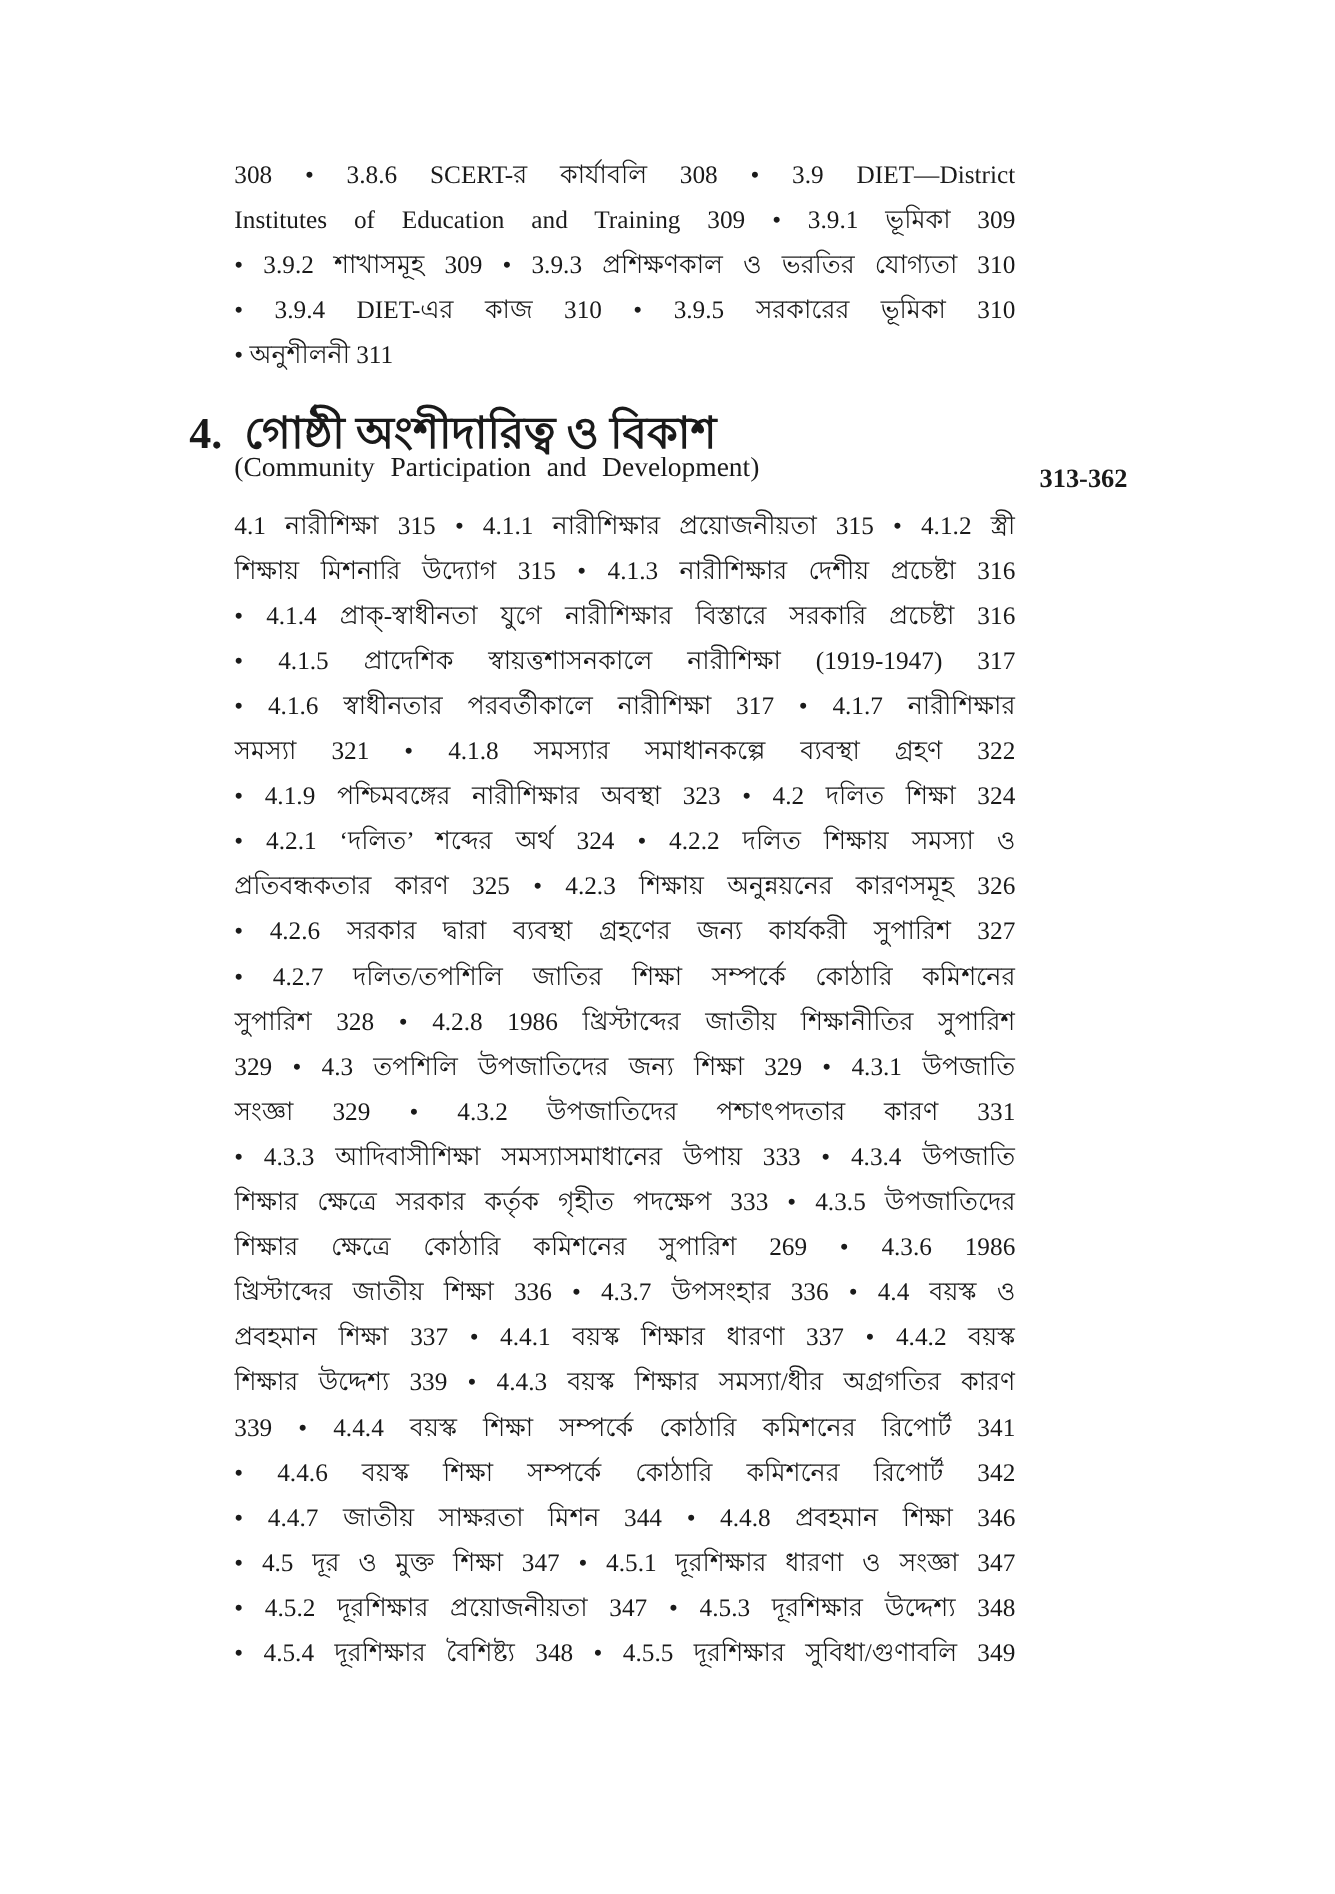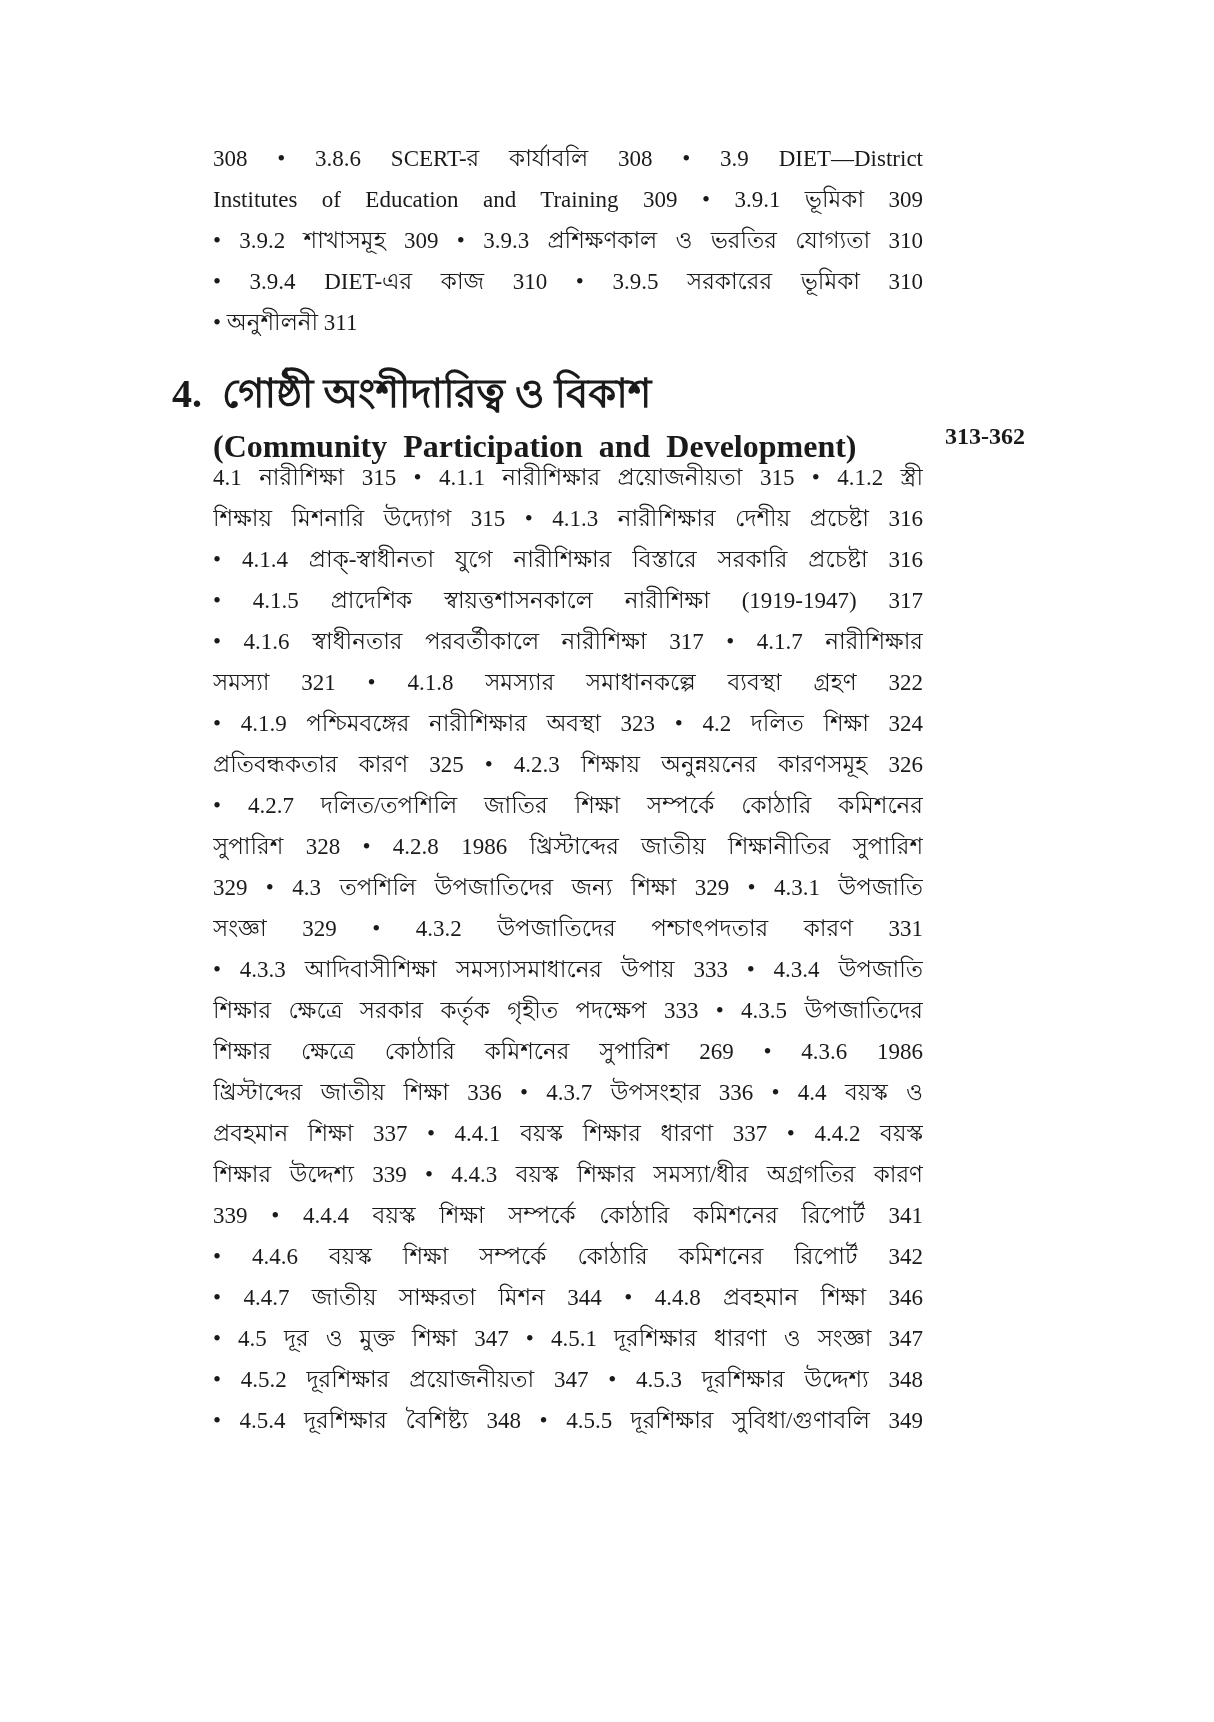--- a/index.html
+++ b/index.html
@@ -53,25 +53,25 @@
       font-weight: bold;
       white-space: nowrap;
     }
     .chapter-heading .num {
       display: inline-block;
       width: 40px;
     }
     .chapter-subtitle {
       position: absolute;
       left: 213px;
-      top: 424px;
+      top: 404px;
       height: 44px;
       line-height: 44px;
-      font-size: 32px;
-      font-weight: bold;
+      font-size: 25px;
+      font-weight: normal;
       white-space: nowrap;
       word-spacing: 8px;
     }
     .chapter-pages {
       position: absolute;
       left: 945px;
       top: 414px;
       height: 44px;
       line-height: 44px;
       font-size: 24px;
@@ -103,21 +103,23 @@
   <div class="chapter-pages">313-362</div>
 
   <div class="block" id="ch4-block">
     <div class="line">4.1 নারীশিক্ষা 315 • 4.1.1 নারীশিক্ষার প্রয়োজনীয়তা 315 • 4.1.2 স্ত্রী</div>
     <div class="line">শিক্ষায় মিশনারি উদ্যোগ 315 • 4.1.3 নারীশিক্ষার দেশীয় প্রচেষ্টা 316</div>
     <div class="line">• 4.1.4 প্রাক্-স্বাধীনতা যুগে নারীশিক্ষার বিস্তারে সরকারি প্রচেষ্টা 316</div>
     <div class="line">• 4.1.5 প্রাদেশিক স্বায়ত্তশাসনকালে নারীশিক্ষা (1919-1947) 317</div>
     <div class="line">• 4.1.6 স্বাধীনতার পরবর্তীকালে নারীশিক্ষা 317 • 4.1.7 নারীশিক্ষার</div>
     <div class="line">সমস্যা 321 • 4.1.8 সমস্যার সমাধানকল্পে ব্যবস্থা গ্রহণ 322</div>
     <div class="line">• 4.1.9 পশ্চিমবঙ্গের নারীশিক্ষার অবস্থা 323 • 4.2 দলিত শিক্ষা 324</div>
+    <div class="line">• 4.2.1 ‘দলিত’ শব্দের অর্থ 324 • 4.2.2 দলিত শিক্ষায় সমস্যা ও</div>
     <div class="line">প্রতিবন্ধকতার কারণ 325 • 4.2.3 শিক্ষায় অনুন্নয়নের কারণসমূহ 326</div>
+    <div class="line">• 4.2.6 সরকার দ্বারা ব্যবস্থা গ্রহণের জন্য কার্যকরী সুপারিশ 327</div>
     <div class="line">• 4.2.7 দলিত/তপশিলি জাতির শিক্ষা সম্পর্কে কোঠারি কমিশনের</div>
     <div class="line">সুপারিশ 328 • 4.2.8 1986 খ্রিস্টাব্দের জাতীয় শিক্ষানীতির সুপারিশ</div>
     <div class="line">329 • 4.3 তপশিলি উপজাতিদের জন্য শিক্ষা 329 • 4.3.1 উপজাতি</div>
     <div class="line">সংজ্ঞা 329 • 4.3.2 উপজাতিদের পশ্চাৎপদতার কারণ 331</div>
     <div class="line">• 4.3.3 আদিবাসীশিক্ষা সমস্যাসমাধানের উপায় 333 • 4.3.4 উপজাতি</div>
     <div class="line">শিক্ষার ক্ষেত্রে সরকার কর্তৃক গৃহীত পদক্ষেপ 333 • 4.3.5 উপজাতিদের</div>
     <div class="line">শিক্ষার ক্ষেত্রে কোঠারি কমিশনের সুপারিশ 269 • 4.3.6 1986</div>
     <div class="line">খ্রিস্টাব্দের জাতীয় শিক্ষা 336 • 4.3.7 উপসংহার 336 • 4.4 বয়স্ক ও</div>
     <div class="line">প্রবহমান শিক্ষা 337 • 4.4.1 বয়স্ক শিক্ষার ধারণা 337 • 4.4.2 বয়স্ক</div>
     <div class="line">শিক্ষার উদ্দেশ্য 339 • 4.4.3 বয়স্ক শিক্ষার সমস্যা/ধীর অগ্রগতির কারণ</div>

